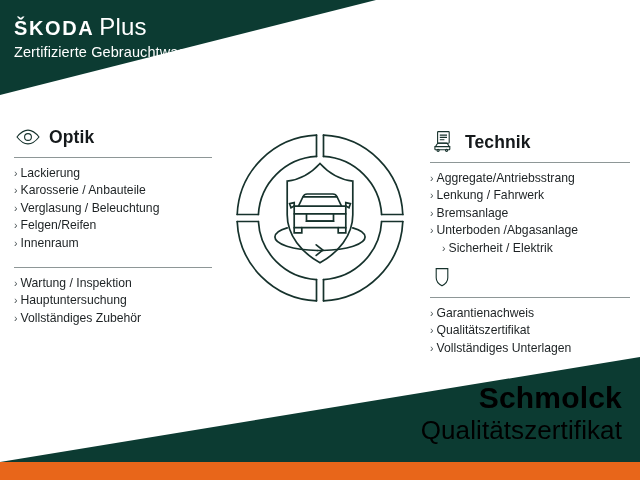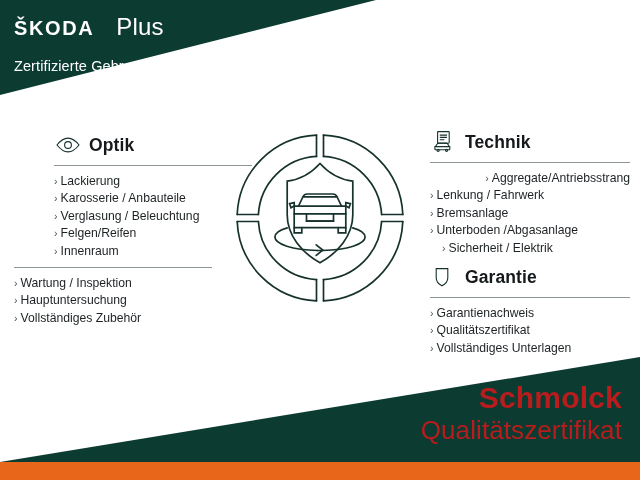--- a/index.html
+++ b/index.html
@@ -22,32 +22,32 @@
     color:#ffffff;
   }
   .logo-line1{
     font-size:24px;line-height:26px;font-weight:400;letter-spacing:.2px;
     white-space:nowrap;
   }
   .logo-skoda{
     font-weight:700;letter-spacing:1.6px;font-size:20px;
   }
   .logo-plus{
-    font-weight:400;letter-spacing:.2px;font-size:24px;margin-left:22px;
+    font-weight:400;letter-spacing:.2px;font-size:24px;margin-left:5px;
   }
   .logo-line2{
-    font-size:14.5px;line-height:18px;margin-top:16px;font-weight:400;
+    font-size:14.5px;line-height:18px;margin-top:2px;font-weight:400;
     letter-spacing:.1px;white-space:nowrap;
   }
 
   
   .col{position:absolute;z-index:5;}
   .col-left{left:14px;width:198px;}
   .col-right{left:430px;width:200px;}
-  .sec-optik{top:130px;margin-left:40px;}
+  .sec-optik{top:122px;}
   .sec-wartung{top:262px;}
   .sec-technik{top:127px;}
   .sec-garantie{top:262px;}
 
   .sec-head{
     display:flex;align-items:center;gap:7px;height:30px;
   }
   .sec-icon{
     width:28px;height:26px;flex:0 0 28px;display:block;
   }
@@ -67,21 +67,21 @@
   .chev{color:#4a5355;font-size:10.5px;margin-right:3px;}
 
   
   .emblem{
     position:absolute;left:232px;top:130px;width:176px;height:176px;z-index:4;
   }
   .emblem svg{display:block;width:176px;height:176px;}
 
   
   .brand{
-    position:absolute;right:18px;top:381px;z-index:6;text-align:right;color:#b91c1c;
+    position:absolute;right:18px;top:381px;z-index:6;text-align:right;color:#000000;
   }
   .brand-name{
     font-size:30px;line-height:34px;font-weight:700;letter-spacing:.2px;
   }
   .brand-sub{
     font-size:26px;line-height:31px;font-weight:400;letter-spacing:.1px;
   }
 
   
   .stripe{
@@ -143,36 +143,35 @@
           <path d="M5.6 17.6l1.5-2.6a1.7 1.7 0 0 1 1.5-.9h7.6a1.7 1.7 0 0 1 1.5.9l1.5 2.6"></path>
           <path d="M4.9 17.6h14.9v2.4a.8.8 0 0 1-.8.8H5.7a.8.8 0 0 1-.8-.8z"></path>
           <circle cx="8.1" cy="21.3" r="1.1"></circle>
           <circle cx="16.6" cy="21.3" r="1.1"></circle>
         </svg>
       </span>
       <span class="sec-title">Technik</span>
     </div>
     <div class="sec-rule" style="background: rgb(142, 151, 151);"></div>
     <ul class="sec-list">
-      <li style="color: rgb(29, 34, 36); text-align: right;"><span class="chev">›</span><span>Aggregate/Antriebsstrang</span></li>
+      <li style="color: rgb(29, 34, 36);"><span class="chev">›</span><span>Aggregate/Antriebsstrang</span></li>
       <li style="color: rgb(29, 34, 36);"><span class="chev">›</span><span>Lenkung / Fahrwerk</span></li>
       <li style="color: rgb(29, 34, 36);"><span class="chev">›</span><span>Bremsanlage</span></li>
       <li style="color: rgb(29, 34, 36);"><span class="chev">›</span><span>Unterboden /Abgasanlage</span></li>
       <li style="color: rgb(29, 34, 36); margin-left: 12px;"><span class="chev">›</span><span>Sicherheit / Elektrik</span></li>
     </ul>
   </div>
 
   <div class="col col-right sec-garantie">
     <div class="sec-head">
       <span class="sec-icon">
         <svg viewBox="0 0 28 26" fill="none" stroke="#16322c" stroke-width="1.1">
           <path d="M6.2 4.6h11.6v9.1c0 3.6-2.6 6.4-5.8 8.1-3.2-1.7-5.8-4.5-5.8-8.1z"></path>
         </svg>
       </span>
-      <span class="sec-title">Garantie</span>
     </div>
     <div class="sec-rule" style="background: rgb(142, 151, 151);"></div>
     <ul class="sec-list">
       <li style="color: rgb(29, 34, 36);"><span class="chev">›</span><span>Garantienachweis</span></li>
       <li style="color: rgb(29, 34, 36);"><span class="chev">›</span><span>Qualitätszertifikat</span></li>
       <li style="color: rgb(29, 34, 36);"><span class="chev">›</span><span>Vollständiges Unterlagen</span></li>
     </ul>
   </div>
 
   <div class="emblem">

